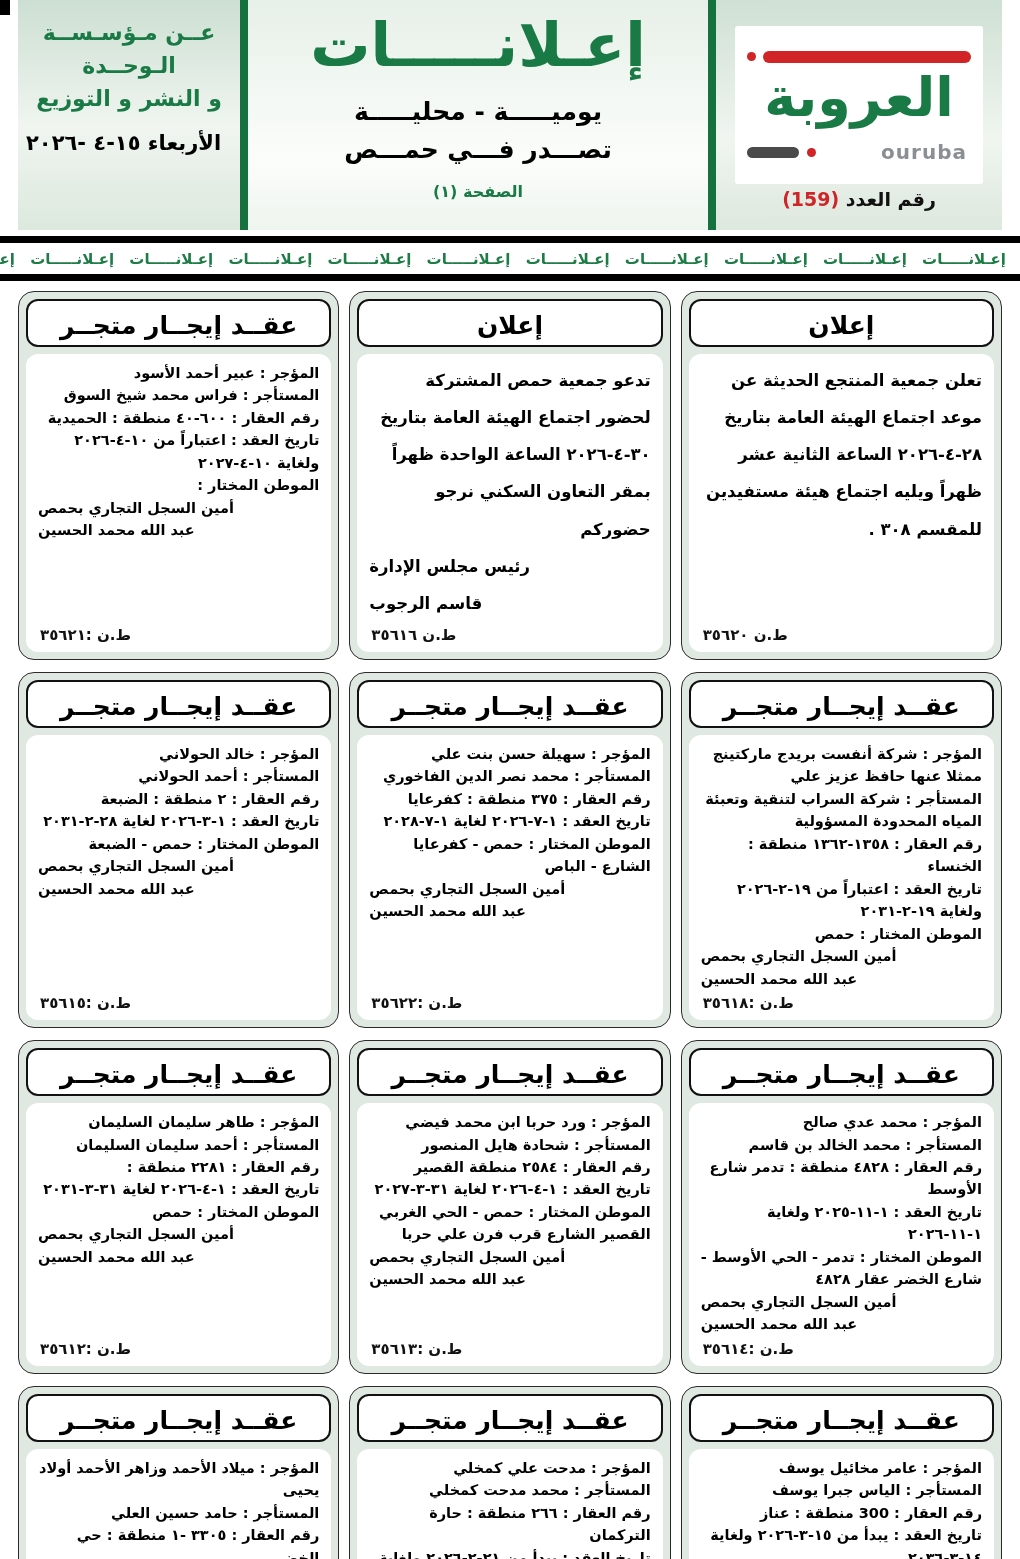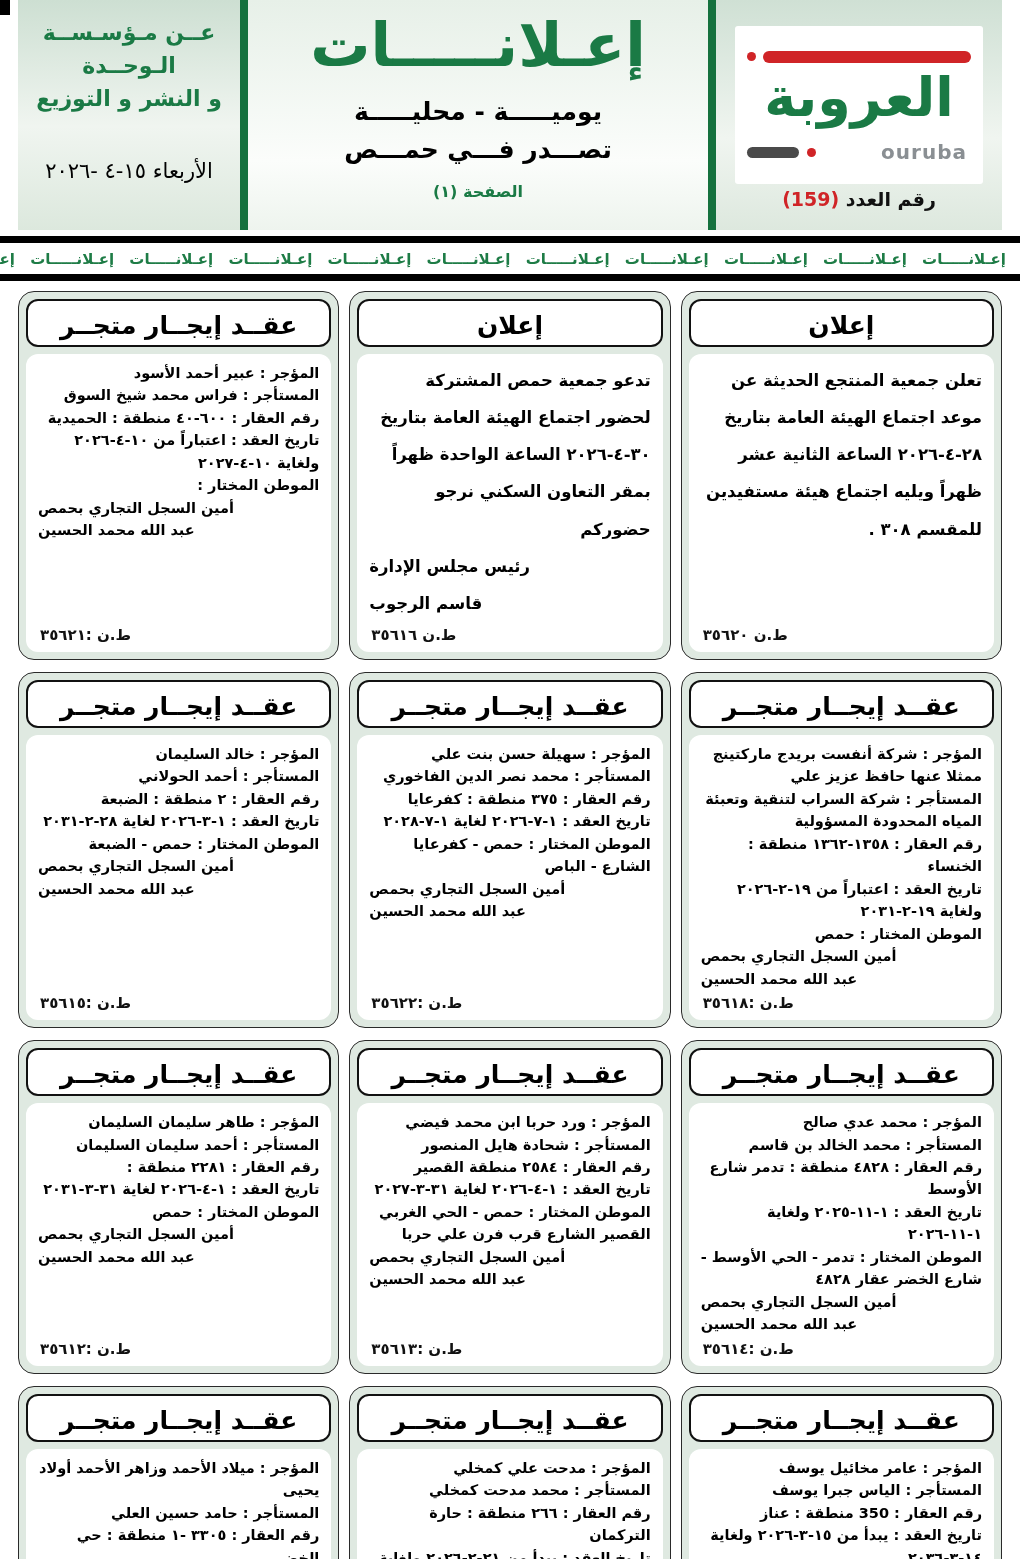--- a/index.html
+++ b/index.html
@@ -6,21 +6,21 @@
   body{
     width:1020px;height:1559px;background:#fff;overflow:hidden;position:relative;
     font-family:"DejaVu Sans", sans-serif;direction:rtl;color:#111;
   }
   
   .reg-mark{position:absolute;top:0;left:0;width:10px;height:15px;background:#000;}
   .header{direction:ltr;display:flex;align-items:stretch;height:230px;padding:0 18px;gap:0;}
   .h-left{width:222px;background:linear-gradient(180deg,#cddfd2 0%,#f0f5f0 55%,#dce8dd 100%);
           padding:16px 8px 0;box-sizing:border-box;direction:rtl;}
   .org-lines{color:#1a7a45;font-weight:bold;font-size:22px;line-height:1.5;text-align:center;}
-  .h-date{margin-top:44px;font-weight:normal;font-size:21px;text-align:center;color:#000;}
+  .h-date{margin-top:16px;font-weight:bold;font-size:21px;text-align:left;color:#000;}
   .gbar{width:8px;background:#15713e;}
   .h-mid{flex:1;background:linear-gradient(180deg,#e7f0e8 0%,#fbfdfb 70%,#eef4ee 100%);
          text-align:center;padding-top:14px;direction:rtl;box-sizing:border-box;}
   .mid-title{color:#1a7a45;font-weight:bold;font-size:60px;line-height:1.05;}
   .mid-subs{margin-top:16px;font-weight:bold;font-size:25px;line-height:1.5;color:#000;}
   .mid-page{margin-top:14px;color:#1a7a45;font-weight:bold;font-size:16px;}
   .h-right{width:286px;background:linear-gradient(180deg,#cfe0d4 0%,#f0f5f0 60%,#dde8de 100%);
            box-sizing:border-box;direction:rtl;}
   .logo-box{width:248px;height:158px;background:#fff;margin:26px auto 4px;position:relative;border-radius:3px;}
   .logo-reddot-a{position:absolute;top:26px;left:12px;width:9px;height:9px;border-radius:50%;background:#d02427;}
@@ -155,21 +155,21 @@
           <div class="ad-line">تاريخ العقد :  ١-٧-٢٠٢٦ لغاية ١-٧-٢٠٢٨</div>
           <div class="ad-line">الموطن المختار : حمص - كفرعايا الشارع - الباص</div>
           <div class="ad-line center">أمين السجل التجاري بحمص</div>
           <div class="ad-line center">عبد الله محمد الحسين</div>
           <div class="card-ref">ط.ن :٣٥٦٢٢</div>
         </div>
       </div>
       <div class="card">
         <div class="card-title">عقــد إيجــار متجــر</div>
         <div class="card-body">
-          <div class="ad-line">المؤجر : خالد السليمان</div>
+          <div class="ad-line">المؤجر : خالد الحولاني</div>
           <div class="ad-line">المستأجر :  أحمد الحولاني</div>
           <div class="ad-line">رقم العقار :  ٢  منطقة : الضبعة</div>
           <div class="ad-line">تاريخ العقد :  ١-٣-٢٠٢٦ لغاية ٢٨-٢-٢٠٣١</div>
           <div class="ad-line">الموطن المختار : حمص - الضبعة</div>
           <div class="ad-line center">أمين السجل التجاري بحمص</div>
           <div class="ad-line center">عبد الله محمد الحسين</div>
           <div class="card-ref">ط.ن :٣٥٦١٥</div>
         </div>
       </div>
     </div>
@@ -213,21 +213,21 @@
           <div class="card-ref">ط.ن :٣٥٦١٢</div>
         </div>
       </div>
     </div>
     <div class="ad-row">
       <div class="card">
         <div class="card-title">عقــد إيجــار متجــر</div>
         <div class="card-body">
           <div class="ad-line">المؤجر :  عامر مخائيل يوسف</div>
           <div class="ad-line">المستأجر :  الياس جبرا يوسف</div>
-          <div class="ad-line">رقم العقار :  350  منطقة : عناز</div>
+          <div class="ad-line">رقم العقار :  300  منطقة : عناز</div>
           <div class="ad-line">تاريخ العقد :  يبدأ من ١٥-٣-٢٠٢٦ ولغاية ١٤-٣-٢٠٣٦</div>
           <div class="ad-line">الموطن المختار : حمص - عناز  الشارع العام</div>
         </div>
       </div>
       <div class="card">
         <div class="card-title">عقــد إيجــار متجــر</div>
         <div class="card-body">
           <div class="ad-line">المؤجر :  مدحت علي كمخلي</div>
           <div class="ad-line">المستأجر :  محمد مدحت كمخلي</div>
           <div class="ad-line">رقم العقار :  ٢٦٦  منطقة : حارة التركمان</div>

